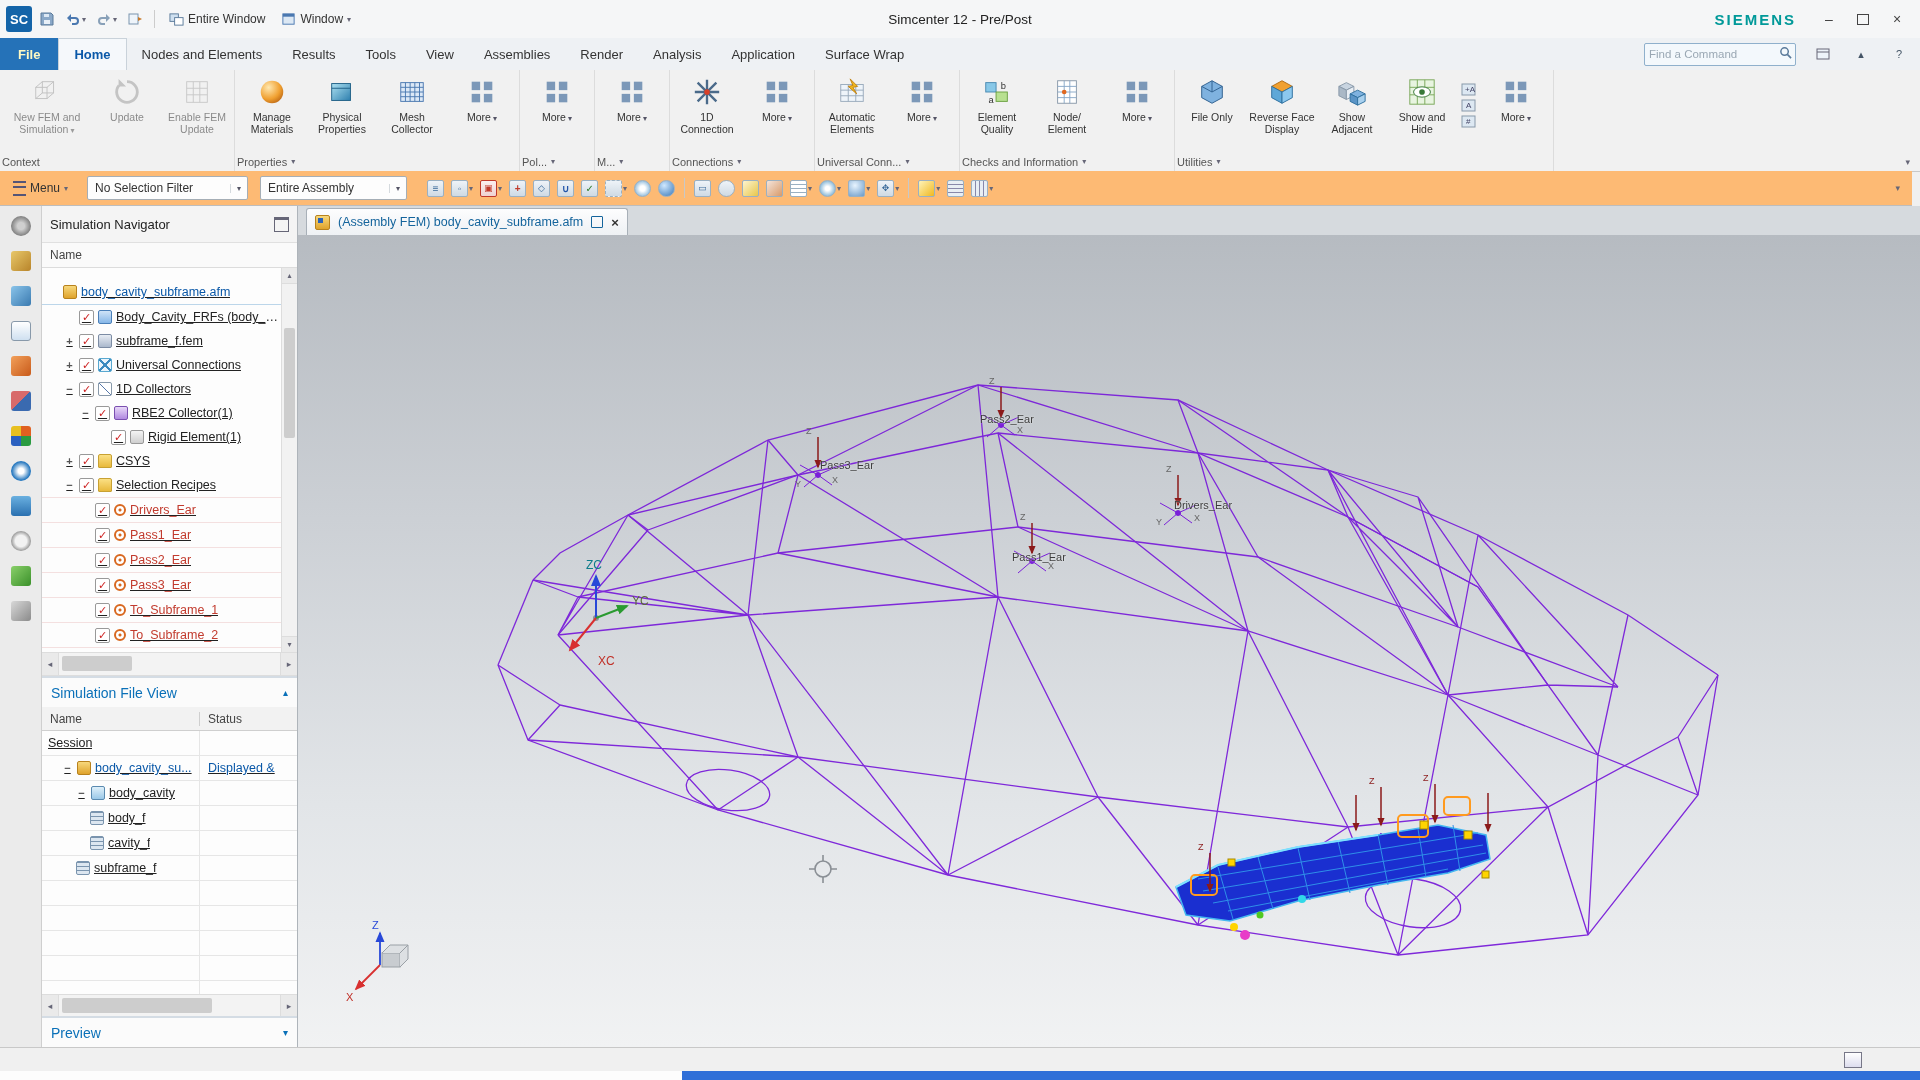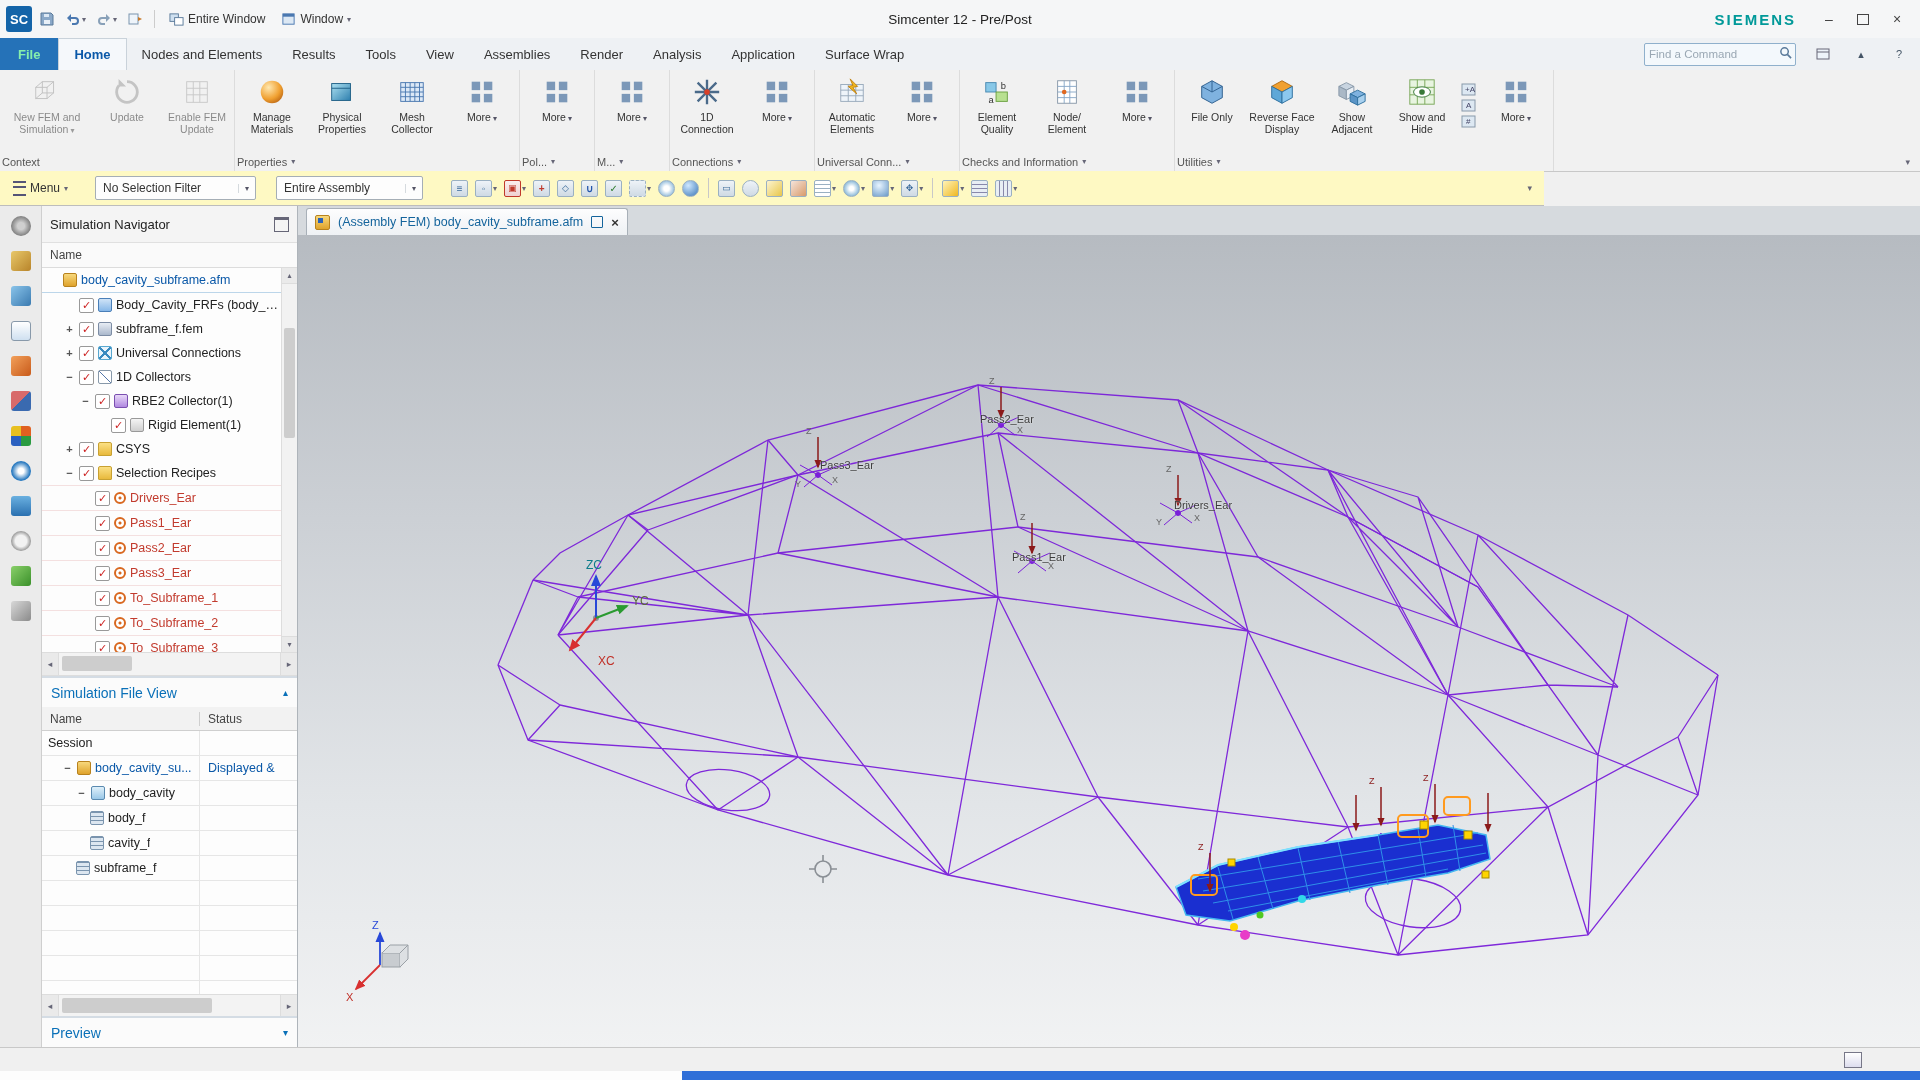--- a/index.html
+++ b/index.html
@@ -18,21 +18,21 @@
   .title{position:absolute;left:0;right:0;text-align:center;font-size:13.5px;color:#222;pointer-events:none;}
   .tright{margin-left:auto;display:flex;align-items:center;gap:18px;padding-right:8px;z-index:2;}
   .brand{color:#009999;font-weight:bold;letter-spacing:2px;font-size:15px;}
   .winctl{display:flex;gap:4px;}
   .wbtn{width:30px;height:24px;display:flex;align-items:center;justify-content:center;font-size:14px;color:#444;}
   .maxbox{width:10px;height:9px;border:1.5px solid #444;display:inline-block;}
   
   .tabrow{position:absolute;left:0;top:38px;width:1920px;height:32px;background:#eef1f4;border-bottom:1px solid #d8dce0;display:flex;align-items:stretch;}
   .tabs{display:flex;align-items:stretch;}
   .tab{padding:0 15px;display:flex;align-items:center;font-size:13px;color:#333;}
-  .tab.file{background:#2572b8;color:#86efac;font-weight:bold;padding:0 18px;}
+  .tab.file{background:#2572b8;color:#fef9c3;font-weight:bold;padding:0 18px;}
   .tab.active{background:#f5f8fb;color:#0a58a8;border:1px solid #c9d2da;border-bottom:none;font-weight:bold;}
   .tabrow-right{margin-left:auto;display:flex;align-items:center;gap:16px;padding-right:10px;}
   .findbox{position:relative;width:150px;height:21px;border:1px solid #8fb0cc;background:#f3f8fc;border-radius:2px;display:flex;align-items:center;}
   .findbox input{border:none;background:transparent;outline:none;width:126px;font-size:11.5px;color:#445;padding:0 4px;font-family:"Liberation Sans",sans-serif;}
   .findbox input::placeholder{color:#9aa8b4;}
   .mag svg{width:13px;height:13px;}
   .mini-ic{width:20px;height:18px;border:1px solid transparent;display:flex;align-items:center;justify-content:center;color:#456;font-size:11px;}
   .mini-ic svg{width:14px;height:12px;}
   
   .ribbon{position:absolute;left:0;top:70px;width:1920px;height:101px;background:#f1f1f1;border-bottom:1px solid #c8c8c8;display:flex;}
@@ -46,21 +46,21 @@
   .ricon{width:34px;height:34px;display:flex;align-items:center;justify-content:center;}
   .ricon svg{width:30px;height:30px;}
   .rbtn.narrow .ricon{width:16px;height:64px;}
   .rbtn.narrow .ricon svg{width:16px;height:64px;}
   .rlabel{font-size:10.5px;line-height:12px;text-align:center;color:#333;margin-top:2px;min-height:24px;}
   .rlabel .arr{font-size:8px;color:#556;}
   .glabel{height:19px;display:flex;align-items:center;justify-content:flex-start;gap:4px;font-size:11px;color:#555;}
   .garr{font-size:8px;color:#667;}
   .ribbon-collapse{margin-left:auto;align-self:flex-end;padding:4px 10px;font-size:9px;color:#667;}
   
-  .toolbar{position:absolute;left:0;top:171px;width:1544px;height:35px;background:#fef9c3;border-bottom:1px solid #bdbdbd;display:flex;align-items:center;gap:20px;padding-left:6px;box-sizing:border-box;}
+  .toolbar{position:absolute;left:0;top:171px;width:1912px;height:35px;background:#fdba74;border-bottom:1px solid #bdbdbd;display:flex;align-items:center;gap:12px;padding-left:6px;box-sizing:border-box;}
   .menu-btn{display:flex;align-items:center;gap:4px;background:transparent;border:1px solid transparent;font-size:12px;color:#333;padding:3px 6px;}
   .menu-lines{display:inline-block;width:13px;height:11px;border-top:2px solid #557;border-bottom:2px solid #557;position:relative;}
   .menu-lines::after{content:"";position:absolute;left:0;right:0;top:3.5px;height:2px;background:#557;}
   .dd{height:22px;background:#fdfdfd;border:1px solid #a5aeb6;border-radius:2px;display:flex;align-items:center;font-size:12px;color:#333;padding-left:7px;}
   .dd-filter{width:152px;}
   .dd-scope{width:138px;}
   .dd-arr{margin-left:auto;width:16px;text-align:center;font-size:8px;color:#556;border-left:1px solid #d5dade;}
   .ticons{display:flex;align-items:center;gap:3px;margin-left:6px;}
   .tbtn{display:flex;align-items:center;gap:1px;padding:2px;}
   .ti{width:17px;height:17px;background:linear-gradient(#eef3f8,#cfdae4);border:1px solid #9ab0c2;border-radius:2px;position:relative;box-sizing:border-box;}
@@ -103,21 +103,21 @@
   .ic-information{background:linear-gradient(#6ab0e0,#2a70b0);}
   .ic-history-clock{background:radial-gradient(circle,#f2f2f2 40%,#8a8a8a 75%);border-radius:50%;}
   .ic-macro-green{background:linear-gradient(135deg,#8ad06a,#3a902a);}
   .ic-customize-tools{background:linear-gradient(135deg,#d8d8d8,#8a8a8a);}
   
   .panel{position:absolute;left:42px;top:206px;width:256px;height:841px;background:#fdfdfd;border-right:1px solid #aeb4ba;box-sizing:border-box;overflow:hidden;}
   .p-head{height:36px;display:flex;align-items:center;gap:6px;padding:0 8px;font-size:13px;color:#222;background:#f4f4f4;border-bottom:1px solid #e0e0e0;}
   .p-head-win{margin-left:auto;width:13px;height:11px;border:1.5px solid #667;border-top-width:3px;}
   .p-col{height:24px;line-height:24px;padding-left:8px;font-size:12px;color:#444;background:#fafafa;border-bottom:1px solid #dcdcdc;}
   .tree-wrap{position:relative;height:384px;overflow:hidden;}
-  .tree{position:absolute;left:0;top:0;right:15px;}
+  .tree{position:absolute;left:0;top:12px;right:15px;text-decoration:underline;}
   .trow{height:24px;display:flex;align-items:center;gap:4px;font-size:12.5px;white-space:nowrap;overflow:hidden;}
   .trow.sel .tlbl{color:#0a58a8;}
   .trow.sel{border-bottom:1px solid #bcd6ea;}
   .trow.red .tlbl{color:#c23b2e;}
   .trow.red{border-top:1px solid #f4e0e0;}
   .texp{width:11px;text-align:center;font-weight:bold;color:#555;font-size:11px;flex:none;}
   .tchk{width:13px;height:13px;border:1px solid #999;background:#fff;color:#cc2020;font-size:11px;line-height:12px;text-align:center;flex:none;border-radius:2px;}
   .tico{width:14px;height:14px;flex:none;border-radius:2px;box-sizing:border-box;}
   .tico-afm{background:linear-gradient(#f7d87c,#dfa32c);border:1px solid #b8821d;}
   .tico-sim{background:linear-gradient(#cfe3f7,#86b7e8);border:1px solid #4a7fb8;}
@@ -138,21 +138,21 @@
   .hscroll{position:relative;height:22px;background:#f3f3f3;border-top:1px solid #ddd;border-bottom:1px solid #ddd;}
   .hs-btn{position:absolute;top:0;width:16px;height:100%;display:flex;align-items:center;justify-content:center;font-size:9px;color:#667;background:#eaeaea;}
   .hs-btn.left{left:0;border-right:1px solid #ddd;}
   .hs-btn.right{right:0;border-left:1px solid #ddd;}
   .hs-thumb{position:absolute;top:3px;height:15px;background:#cdcdcd;border-radius:2px;}
   .sec-head{height:29px;display:flex;align-items:center;padding:0 9px;background:#fbfbfb;border-top:2px solid #d4dce4;font-size:14px;color:#0a70b8;}
   .sec-arr{margin-left:auto;color:#0a70b8;font-size:10px;}
   .fv-header{height:23px;display:flex;background:#f2f2f2;border-bottom:1px solid #cfcfcf;font-size:12px;color:#444;align-items:center;}
   .fv-c1{width:158px;padding-left:8px;border-right:1px solid #cfcfcf;box-sizing:border-box;}
   .fv-c2{padding-left:8px;}
-  .frow{height:24px;display:flex;align-items:center;border-bottom:1px solid #e6e6e6;font-size:12.5px;}
+  .frow{height:24px;display:flex;align-items:center;border-bottom:1px solid #e6e6e6;font-size:12.5px;text-decoration:underline;}
   .frow .cell1{width:158px;display:flex;align-items:center;gap:4px;border-right:1px solid #e6e6e6;box-sizing:border-box;height:100%;overflow:hidden;white-space:nowrap;}
   .frow .cell2{padding-left:8px;color:#0a58a8;white-space:nowrap;overflow:hidden;}
   .frow.blue .tlbl{color:#0a58a8;}
   
   .viewport{position:absolute;left:298px;top:206px;width:1622px;height:841px;background:#d6dade;}
   .vtabs{height:29px;display:flex;align-items:flex-end;background:#d6dade;border-bottom:1px solid #aab2ba;}
   .vtab{height:26px;margin-left:8px;display:flex;align-items:center;gap:8px;background:linear-gradient(#fdfdfe,#eef1f4);border:1px solid #a8b0b8;border-bottom:none;border-radius:3px 3px 0 0;padding:0 8px;font-size:12.5px;color:#14649c;}
   .vtab-ic{width:13px;height:13px;background:linear-gradient(#f7d87c,#dfa32c);border:1px solid #b8821d;border-radius:2px;position:relative;}
   .vtab-ic::after{content:"";position:absolute;left:2px;top:2px;width:5px;height:5px;background:#2a62b8;}
   .vtab-pin{width:10px;height:10px;border:1.5px solid #14649c;border-radius:1px;}

